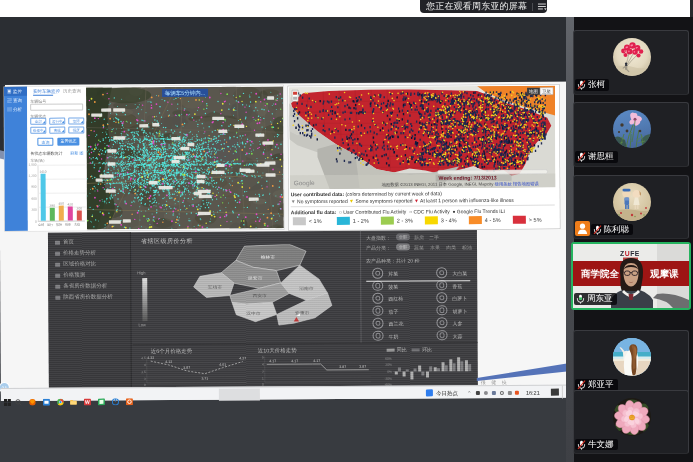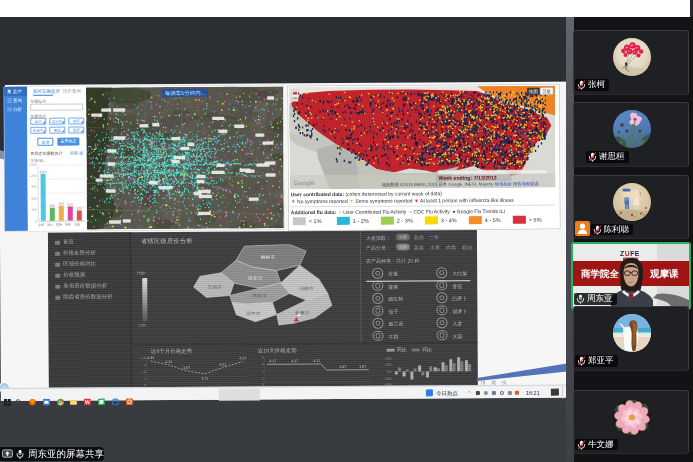--- a/index.html
+++ b/index.html
@@ -647,32 +647,31 @@
         <div style="position:absolute;left:93px;top:4.5px;width:4px;height:4px;background:#e85420;border-radius:1px"></div>
         <div style="position:absolute;left:104px;top:3.5px;color:#222;font-size:5.5px">16:21</div>
         <div style="position:absolute;left:129px;top:3px;width:8px;height:7px;background:#3a3a3a"></div>
         <div style="position:absolute;left:140px;top:0;width:1px;height:13px;background:#d0d0d0"></div>
      </div>
    </div>
  </div>
 
  <div class="abs" id="topwhite"></div>
  <div class="abs" id="topsliver"></div>
- <div class="abs" id="share">
-   <svg width="12" height="10" viewBox="0 0 12 10" style="margin-left:2px">
-        <rect x="0.5" y="0.5" width="11" height="8" rx="1.5" fill="#3e4044" stroke="#c8c8c8"></rect>
-        <path d="M6 2 L8.6 4.6 L6.9 4.6 L6.9 7 L5.1 7 L5.1 4.6 L3.4 4.6 Z" fill="#fff"></path>
+ <div class="abs" id="tip">
+      <span class="t">您正在观看周东亚的屏幕</span>
+      <span class="sep"></span>
+   <svg width="10" height="9" viewBox="0 0 10 9">
+        <g stroke="#d8d8d8" stroke-width="1">
+          <line x1="1" y1="2" x2="9" y2="2"></line>
+          <line x1="1" y1="4.5" x2="9" y2="4.5"></line>
+          <line x1="1" y1="7" x2="6" y2="7"></line>
+        </g>
+        <polygon points="7.2,6.2 9.8,6.2 8.5,8.4" fill="#d8d8d8"></polygon>
       </svg>
-   <svg width="9" height="11" viewBox="0 0 9 11" style="margin-left:3px;margin-right:4px">
-        <rect x="3" y="0.5" width="3" height="5.5" rx="1.5" fill="#fff"></rect>
-        <rect x="3" y="3.8" width="3" height="2.2" fill="#35c05f"></rect>
-        <path d="M1.2 4.2 v1.2 a3.3 3.3 0 0 0 6.6 0 V4.2" fill="none" stroke="#fff" stroke-width="1"></path>
-        <line x1="4.5" y1="9" x2="4.5" y2="10.5" stroke="#fff" stroke-width="1"></line>
-      </svg>
-   <span>周东亚的屏幕共享</span>
  </div>
 
  <div class="abs" id="sbar"></div>
  <div class="abs" id="divider"></div>
  <div class="tile" style="top:30px">
       <div class="av"><svg width="38" height="38" viewBox="0 0 38 38">
 <defs>
             <radialGradient id="zkg" cx="50%" cy="40%">
               <stop offset="0%" stop-color="#f2ead6"></stop>
               <stop offset="80%" stop-color="#e3d9c0"></stop>
@@ -763,21 +762,21 @@
 <g fill="#f3bcda">
             <ellipse cx="20" cy="6.5" rx="2.6" ry="4" transform="rotate(-15 20 6.5)"></ellipse>
             <ellipse cx="25" cy="8.5" rx="4" ry="2.6" transform="rotate(22 25 8.5)"></ellipse>
             <ellipse cx="24" cy="12.5" rx="2.6" ry="3.6" transform="rotate(45 24 12.5)"></ellipse>
             <ellipse cx="19.5" cy="11.5" rx="3.4" ry="2.4" transform="rotate(-40 19.5 11.5)"></ellipse>
             <ellipse cx="22" cy="5" rx="2.4" ry="2" transform="rotate(10 22 5)"></ellipse>
           </g>
 <circle cx="22" cy="9.3" r="1.5" fill="#8e4a68"></circle>
 <path d="M22 11 Q21 22 19 32" stroke="#4f7a40" stroke-width="0.8" fill="none"></path>
 </svg></div>
-      <div class="nm" style="left:12px">
+      <div class="nm" style="left:1px">
         <svg width="9" height="10" viewBox="0 0 9 10">
           <rect x="3.1" y="0.8" width="2.8" height="5" rx="1.4" fill="#fff"></rect>
           <path d="M1.4 4.2 v1 a3.1 3.1 0 0 0 6.2 0 v-1" fill="none" stroke="#fff" stroke-width="0.9"></path>
           <line x1="4.5" y1="8.3" x2="4.5" y2="9.6" stroke="#fff" stroke-width="0.9"></line>
           <line x1="1" y1="9" x2="8" y2="0.6" stroke="#d93025" stroke-width="1.1"></line>
         </svg>
         <span>谢思桓</span>
       </div>
     </div>
     <div class="tile" style="top:174.8px">
@@ -864,21 +863,21 @@
 </g>
 </svg><div class="nm" style="left:1px;bottom:3px">
         <svg width="9" height="10" viewBox="0 0 9 10">
           <rect x="3.1" y="0.8" width="2.8" height="5" rx="1.4" fill="#fff"></rect>
           <rect x="3.1" y="3.4" width="2.8" height="2.4" fill="#35c05f"></rect>
           <path d="M1.4 4.2 v1 a3.1 3.1 0 0 0 6.2 0 v-1" fill="none" stroke="#fff" stroke-width="0.9"></path>
           <line x1="4.5" y1="8.3" x2="4.5" y2="9.6" stroke="#fff" stroke-width="0.9"></line>
         </svg>
         <span>周东亚</span>
       </div></div>
-    <div class="tile" style="top:306px">
+    <div class="tile" style="top:330px">
       <div class="av"><svg width="38" height="38" viewBox="0 0 38 38">
 <rect width="38" height="38" fill="#84bee6"></rect>
 <rect y="0" width="38" height="16" fill="#78b4e2"></rect>
 <rect y="14" width="38" height="5" fill="#44aec8"></rect>
 <rect y="18.5" width="38" height="3" fill="#d8ecee"></rect>
 <rect y="21" width="38" height="17" fill="#e7d6c0"></rect>
 <rect y="21" width="38" height="2" fill="#f2ecdc"></rect>
 <path d="M12 14 Q8 8 6.5 9.5 Q8 11 10.5 15.5 Z" fill="#f0ece4"></path>
 <path d="M10 15 Q13 11 16 14 L17 22 L10.5 22 Z" fill="#f4f2ec"></path>
 <path d="M15 13 Q20 10 24 14 Q26 20 25 27 Q24 34 21 37 L12 37 Q10 28 11.5 20 Z" fill="#fafaf6"></path>

